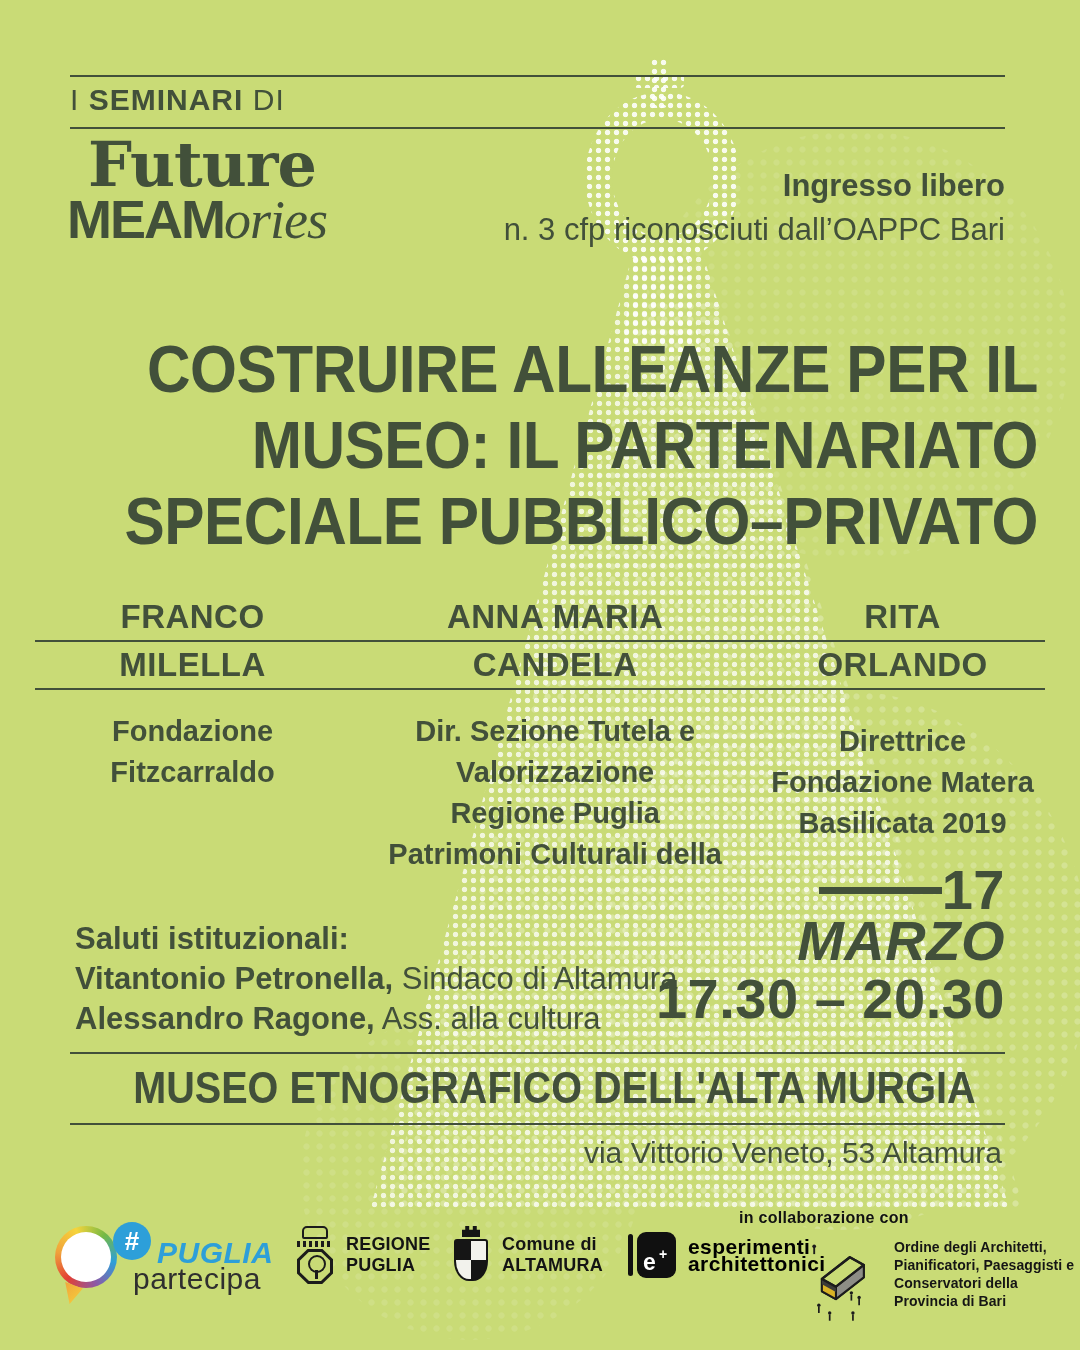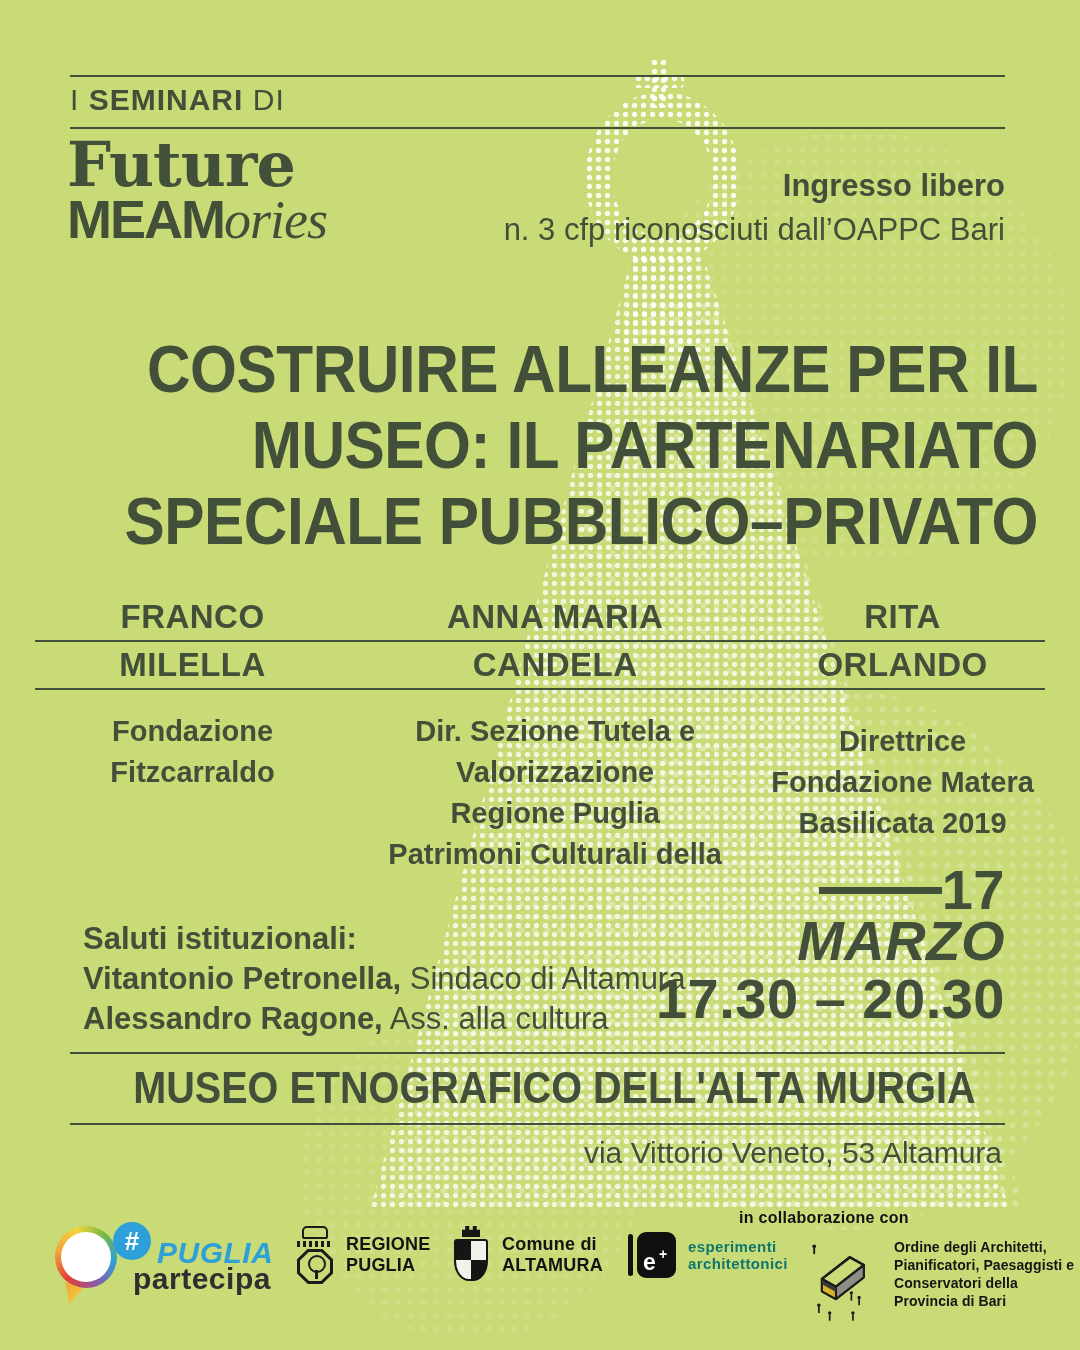--- a/index.html
+++ b/index.html
@@ -26,39 +26,39 @@
   .amb1{left:590px; top:690px; width:500px; height:540px; border-radius:50%; opacity:.38;}
   .amb2{left:640px; top:130px; width:430px; height:430px; border-radius:50%; opacity:.2;}
   .amb3{left:300px; top:1010px; width:340px; height:330px; border-radius:50%; opacity:.22;}
   
   .layer{position:absolute; z-index:2;}
   .rule{position:absolute; z-index:2; height:2px; background:#42503a;}
   .b{font-weight:bold;}
   
   .kicker{left:70px; top:83px; font-size:30px; letter-spacing:1px;}
   .brand{left:67px; top:134px; line-height:1;}
-  .brand .serif{font-family:"DejaVu Serif", serif; font-weight:600; font-size:62px; letter-spacing:-1px;}
+  .brand .serif{font-family:"DejaVu Serif", serif; font-weight:600; font-size:62px; letter-spacing:-1px;margin-left:21px;}
   .brand-row2{margin-top:-4px;}
   .brand .meam{font-size:54px; font-weight:bold; letter-spacing:-2px;}
   .brand .ories{font-family:Liberation Serif, serif; font-style:italic; font-size:54px; letter-spacing:-1px;}
   .access{right:75px; top:164px; text-align:right; font-size:31px; line-height:44px;}
   
   .title{right:42px; top:331px; text-align:right;}
   .title .tl{display:block; font-size:67px; font-weight:bold; line-height:76px; letter-spacing:-.5px;
     transform:scaleX(.9); transform-origin:right center; white-space:nowrap;}
   
   .speakers{left:35px; top:595px; width:1010px;}
   .sp-row{display:grid; grid-template-columns:31.2% 40.6% 28.2%; align-items:center; height:44px; text-align:center;}
   .sp-name{font-size:33px; font-weight:bold; letter-spacing:.5px;}
   .sp-rule{height:2px; background:#42503a; margin:1px 0;}
   .sp-roles{display:grid; grid-template-columns:31.2% 40.6% 28.2%; text-align:center; padding-top:20px;font-weight:bold;}
   .sp-role{font-size:29px; line-height:41px;}
   .sp-role.c3{padding-top:10px;}
   
-  .saluti{left:75px; top:919px; font-size:31px; line-height:40px;margin-left:8px;}
+  .saluti{left:75px; top:919px; font-size:31px; line-height:40px;}
   
   .when{right:75px; top:869px; text-align:right;}
   .when-row1{display:flex; justify-content:flex-end; align-items:center; height:42px;}
   .dash{width:123px; height:7px; background:#42503a;}
   .when .big{font-size:56px; font-weight:bold; letter-spacing:.5px; line-height:56px;}
   .when-row2{margin-top:2px;font-style:italic;} .when-row3{margin-top:2px;}
   
   .venue-name{left:70px; top:1062px; width:940px; text-align:center;}
   .venue-name span{display:inline-block; font-size:45px; font-weight:bold; letter-spacing:0;
     transform:scaleX(.88); transform-origin:55% center; white-space:nowrap;}
@@ -68,21 +68,21 @@
   .pp{left:55px; top:1222px; width:230px; height:95px;}
   .pp-bubble{position:absolute; left:0; top:4px; width:62px; height:62px; border-radius:50%;
     background:conic-gradient(from 200deg,#e24035,#e86a9d,#2d9fd9,#35b survived#fff);
     background:conic-gradient(from 220deg,#e24035,#f0a23b,#f6d43c,#74b944,#2d9fd9,#8d59a5,#e24035);}
   .pp-bubble::before{content:""; position:absolute; inset:6px; border-radius:50%; background:#fff;}
   .pp-tail{position:absolute; left:8px; top:60px; width:22px; height:22px;
     background:linear-gradient(135deg,#f0a23b,#f6d43c); clip-path:polygon(10% 0,90% 30%,30% 100%);}
   .pp-hash{position:absolute; left:58px; top:0; width:38px; height:38px; border-radius:50%;
     background:#2d9fd9; color:#fff; font-weight:bold; font-size:26px; display:flex; align-items:center; justify-content:center;}
   .pp-w1{position:absolute; left:102px; top:14px; color:#2d9fd9; font-style:italic; font-weight:bold; font-size:30px; letter-spacing:.5px;}
-  .pp-w2{position:absolute; left:78px; top:40px; color:#2f2f2f; font-weight:bold; font-size:30px; letter-spacing:.5px;}
+  .pp-w2{position:absolute; left:78px; top:40px; color:#2f2f2f; font-weight:normal; font-size:30px; letter-spacing:.5px;}
   .logo-row{display:flex; align-items:center; gap:12px;}
   .lg-txt{font-size:18px; font-weight:bold; color:#141414; line-height:21px; letter-spacing:.2px;}
   .regione{left:296px; top:1226px;}
   .reg-emblem{width:38px; height:58px; display:flex; flex-direction:column; align-items:center;}
   .reg-crown{width:22px; height:9px; border:2px solid #1b1b1b; border-radius:5px 5px 2px 2px;}
   .reg-band{width:36px; height:6px; margin-top:2px;
     background:repeating-linear-gradient(90deg,#1b1b1b 0 3px, transparent 3px 6px);}
   .reg-oct{position:relative; width:36px; height:36px; margin-top:2px;
     background:#1b1b1b; clip-path:polygon(30% 0,70% 0,100% 30%,100% 70%,70% 100%,30% 100%,0 70%,0 30%);}
   .reg-oct::after{content:""; position:absolute; inset:3px; background:#c9db76;
@@ -95,21 +95,21 @@
     clip-path:polygon(0 100%,0 35%,18% 35%,18% 0,40% 0,40% 35%,60% 35%,60% 0,82% 0,82% 35%,100% 35%,100% 100%);}
   .com-shield{width:34px; height:42px; margin-top:2px; border:2px solid #151515; box-sizing:border-box;
     border-radius:3px 3px 15px 15px / 3px 3px 20px 20px;
     background:conic-gradient(from 0deg at 50% 50%, #f2f2ec 0 25%, #151515 0 50%, #f2f2ec 0 75%, #151515 0);}
   .esper{left:628px; top:1232px;}
   .esp-mark{position:relative; width:48px; height:46px;}
   .esp-spine{position:absolute; left:0; top:2px; width:5px; height:42px; background:#101010; border-radius:3px;}
   .esp-box{position:absolute; left:9px; top:0; width:39px; height:46px; background:#101010; border-radius:9px;}
   .esp-e{position:absolute; left:6px; bottom:2px; color:#fff; font-weight:bold; font-size:23px;}
   .esp-plus{position:absolute; left:22px; bottom:16px; color:#fff; font-weight:bold; font-size:14px;}
-  .esp-txt{font-size:15px; font-weight:bold; color:#0f766e; line-height:17px; letter-spacing:.4px;}
+  .esp-txt{font-size:21px; font-weight:bold; color:#000000; line-height:17px; letter-spacing:.4px;}
   .collab{left:739px; top:1209px; font-size:16px; font-weight:bold; color:#111; letter-spacing:.3px;}
   .ordine{left:808px; top:1228px; display:flex; gap:24px;}
   .ord-txt{font-size:14px; font-weight:bold; color:#151515; line-height:18px; padding-top:10px; letter-spacing:.1px;}
 </style>
 </head>
 <body>
 
 <div class="poster">
 
   <div class="dots cross-v"></div>

